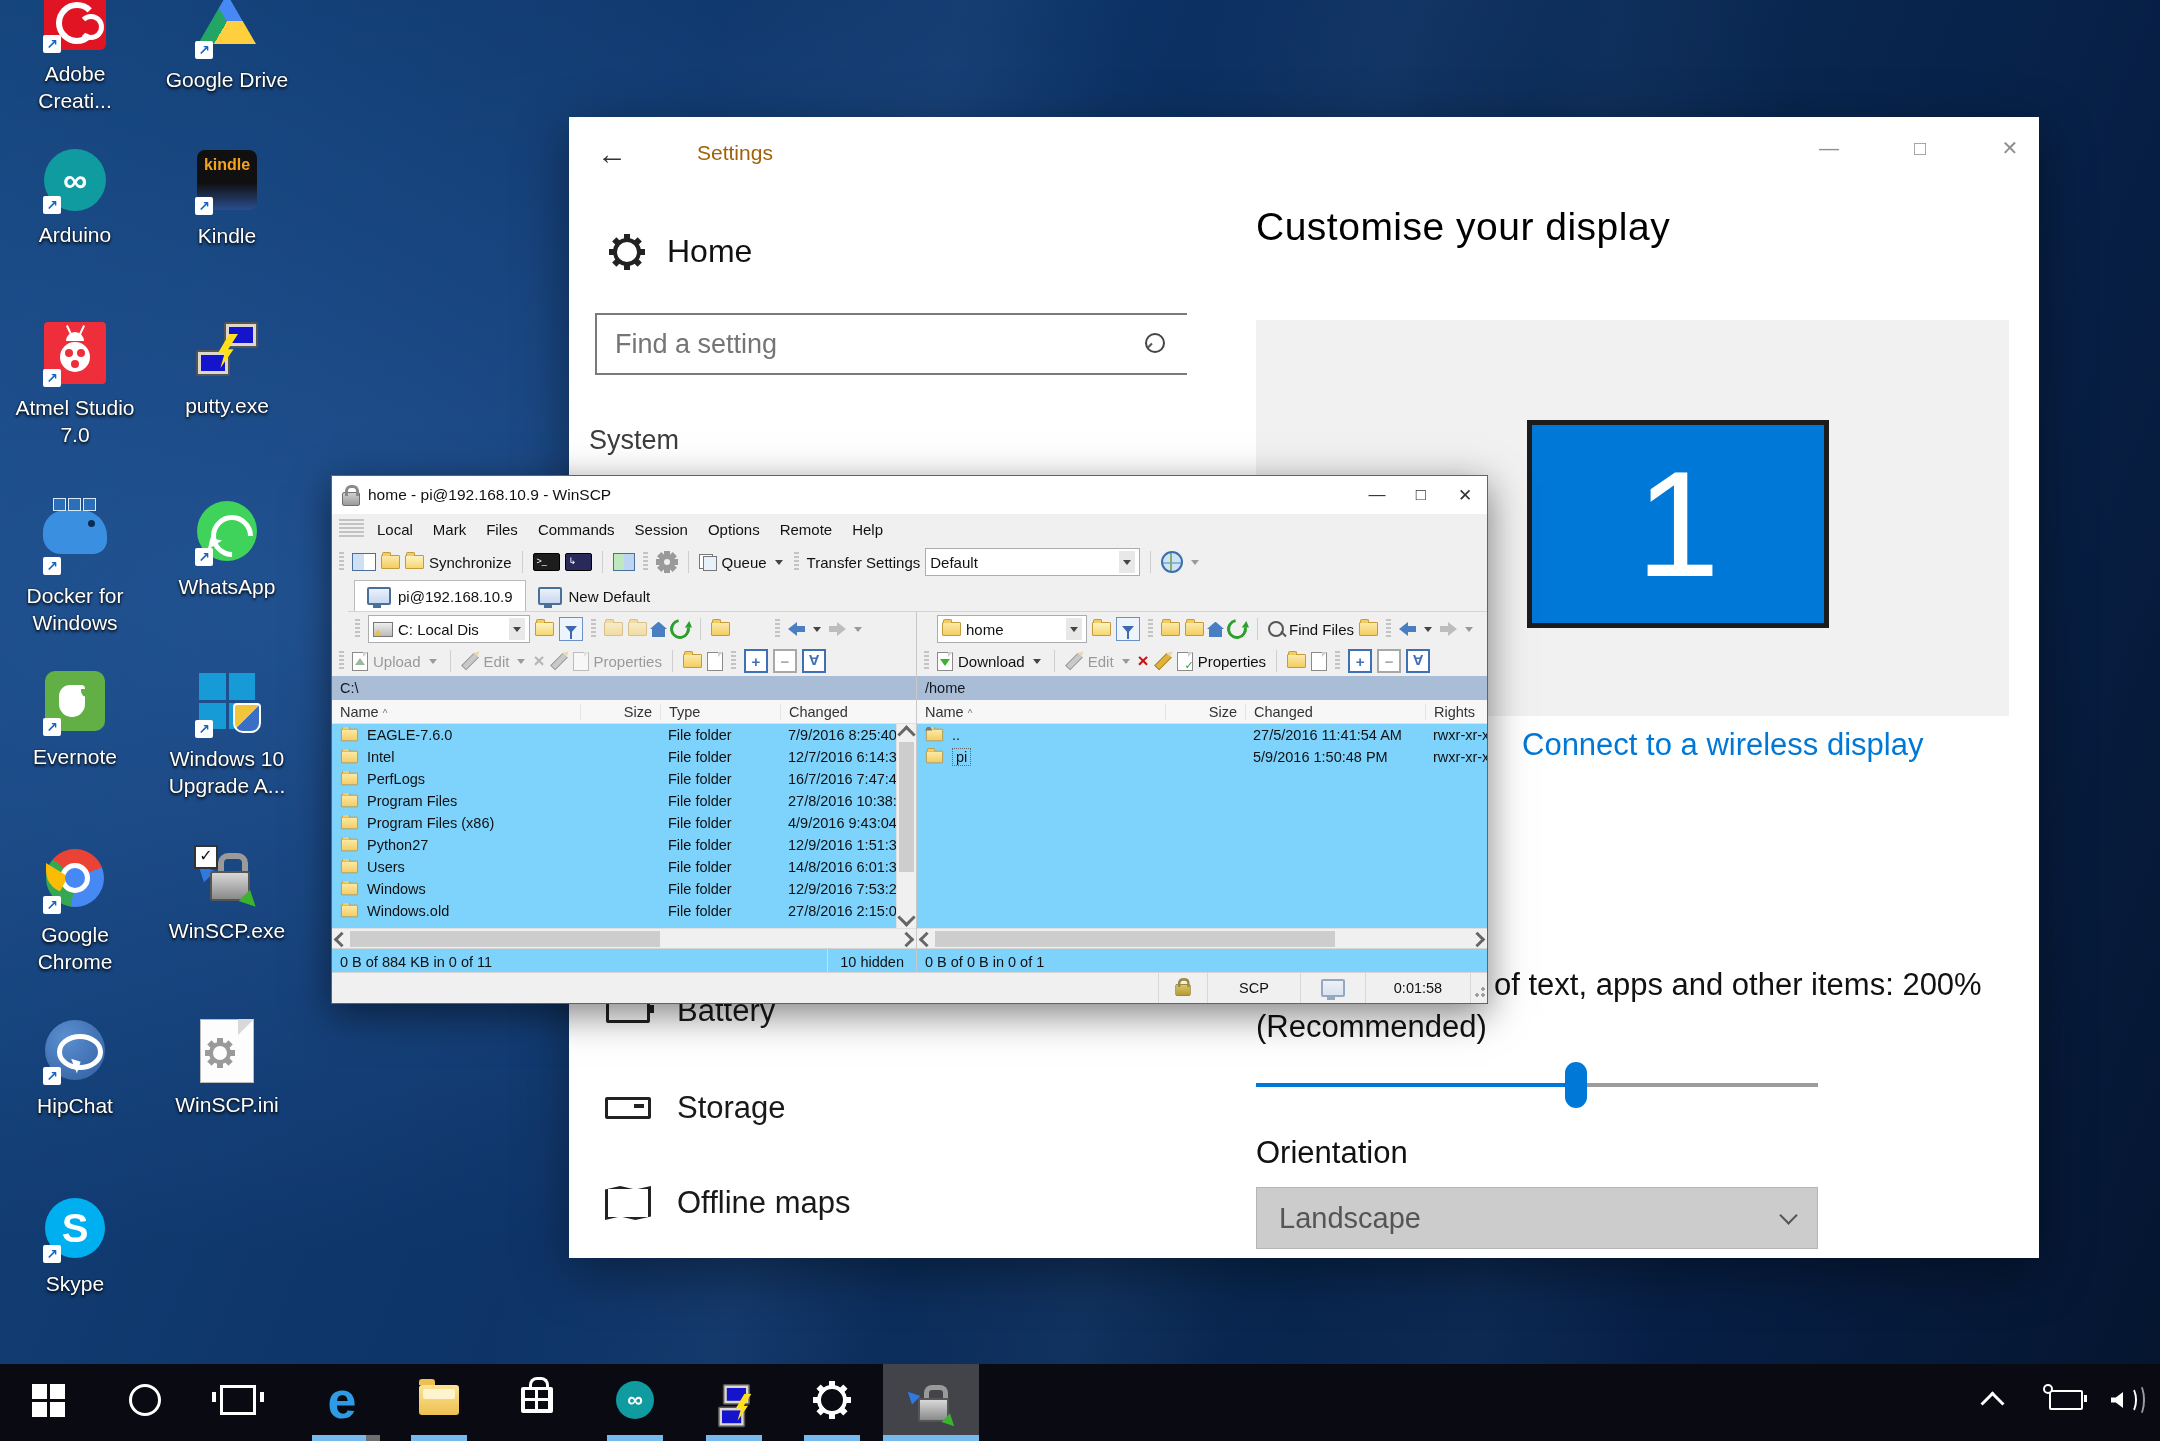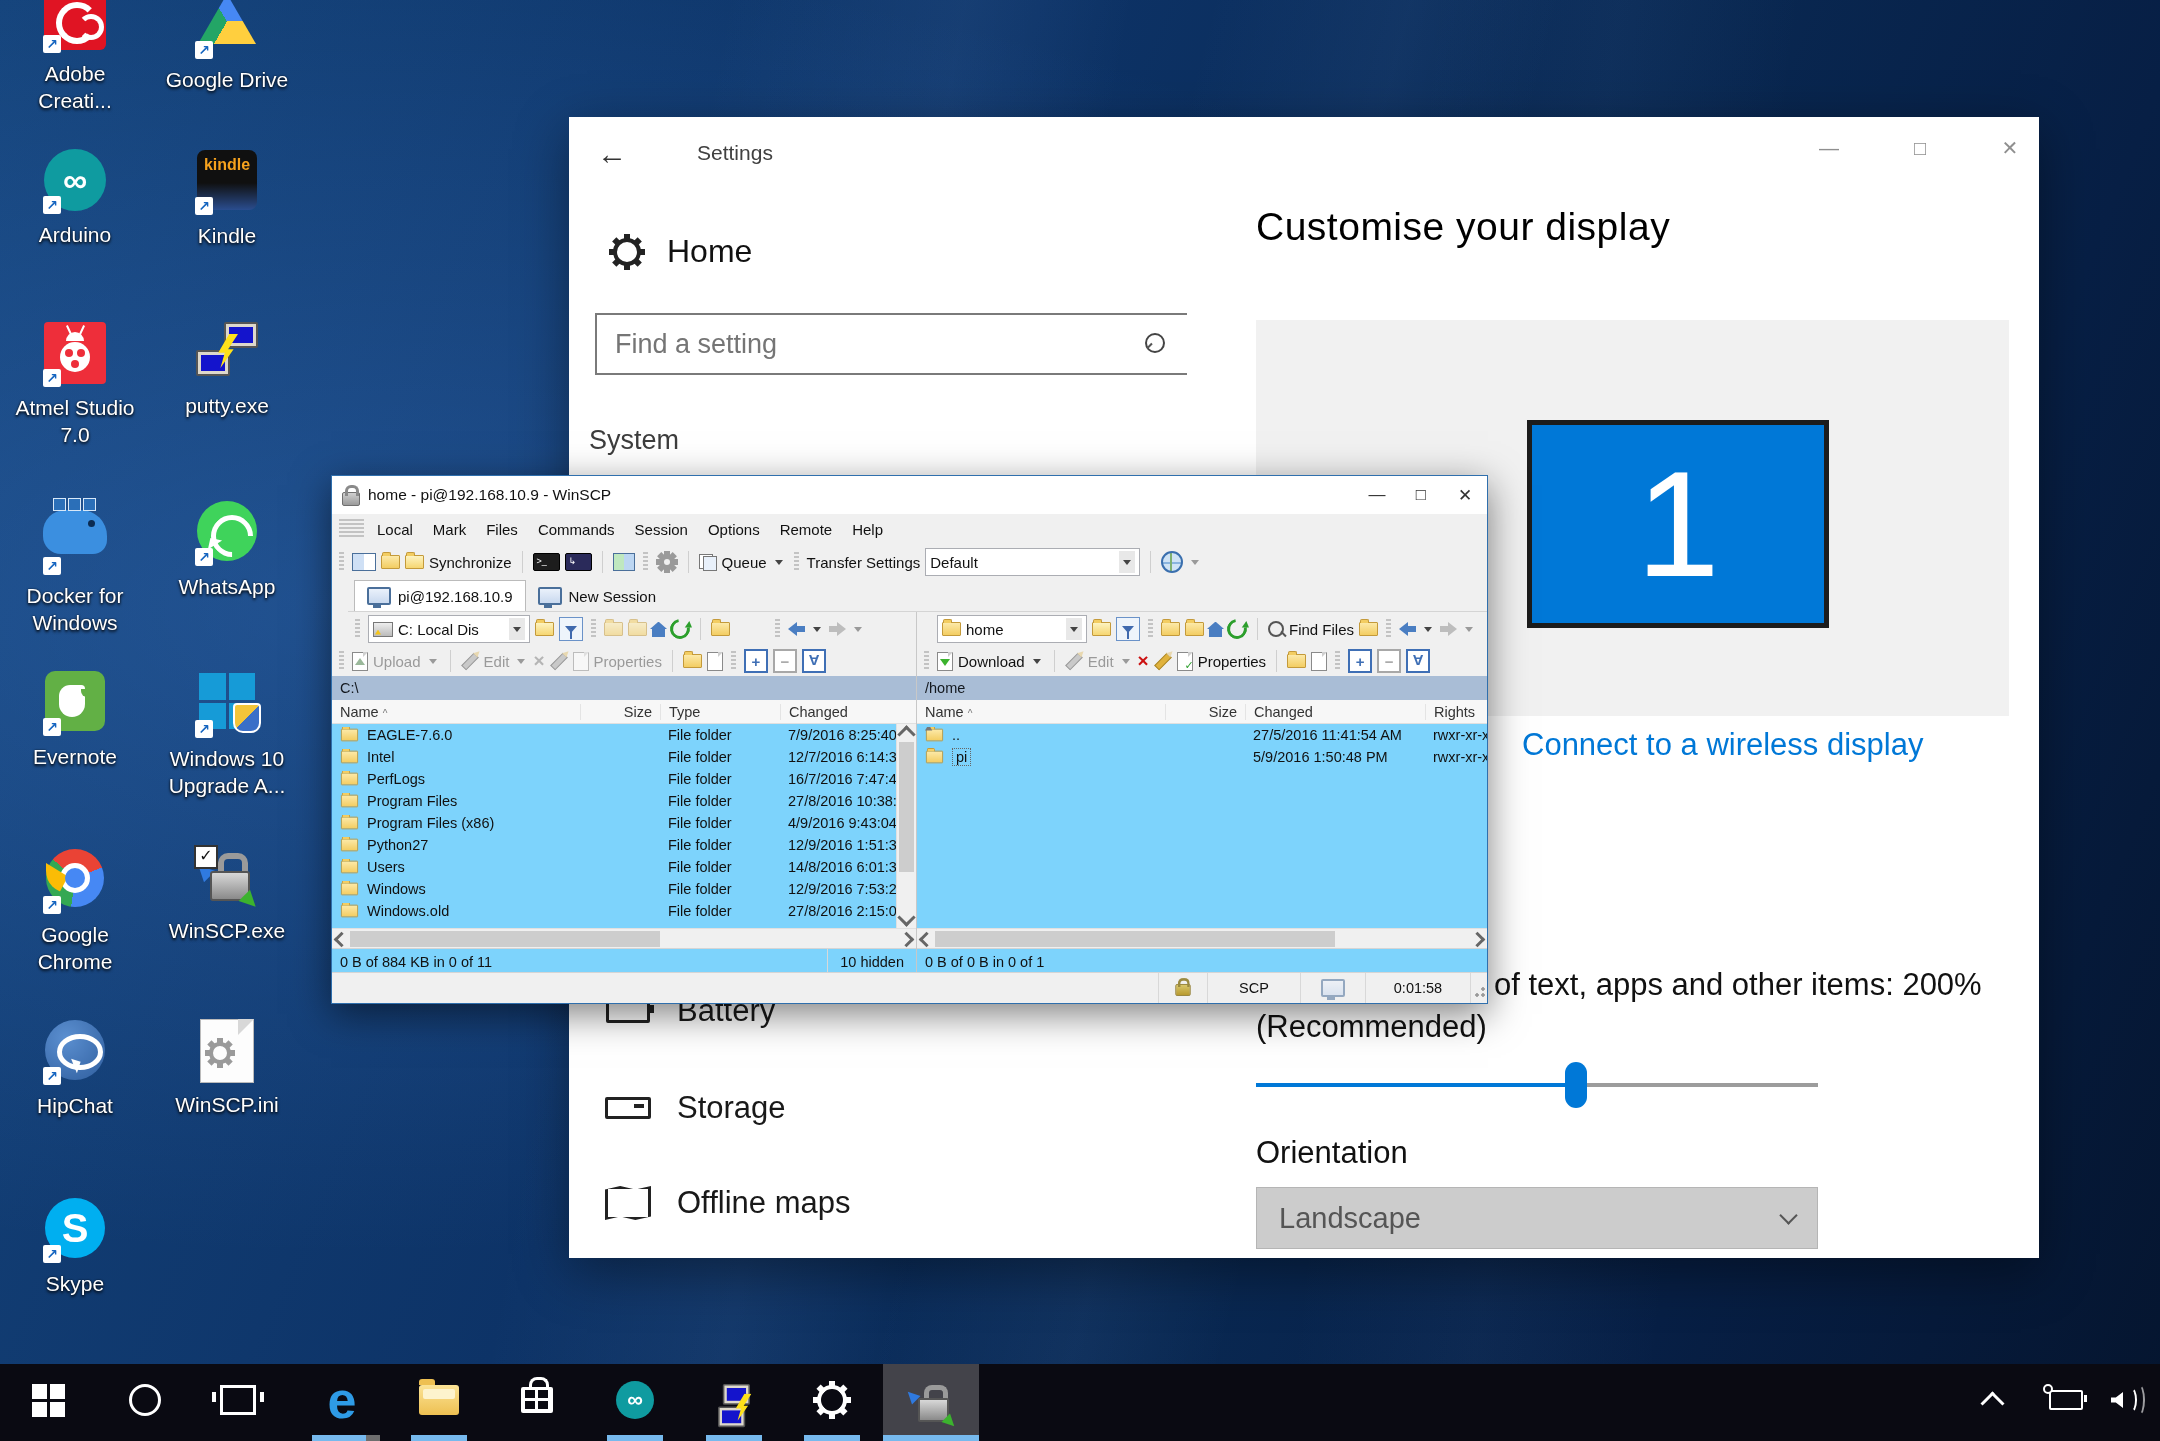--- a/index.html
+++ b/index.html
@@ -140,21 +140,21 @@
   .g-hip::after{content:"";position:absolute;left:24px;bottom:8px;border-top:12px solid #fff;border-left:10px solid transparent;transform:rotate(18deg)}
   .g-ini{width:52px;height:62px;margin:2px auto;background:#fdfdfd;border:1px solid #bbb;position:relative}
   .g-ini::before{content:"";position:absolute;right:-1px;top:-1px;border-left:16px solid #d8d8d8;border-bottom:16px solid transparent}
   .g-ini .gear{color:#9a9a9a;position:absolute;left:4px;top:18px}
   .g-skype{width:60px;height:60px;margin:3px auto;background:#00aff0;border-radius:50%;color:#fff;font-size:40px;font-weight:bold;display:flex;align-items:center;justify-content:center}
 
   
   #win-settings{position:absolute;left:569px;top:117px;width:1470px;height:1141px;background:#fff;z-index:10;
     box-shadow:0 14px 50px rgba(0,0,0,.4);color:#000}
   .s-back{left:28px;top:20px;font-size:30px;color:#333}
-  .s-title{left:128px;top:24px;font-size:21px;color:#404040}
+  .s-title{left:128px;top:24px;font-size:21px;color:#a16207}
   .s-btn{top:16px;width:34px;height:30px;display:flex;align-items:center;justify-content:center;color:#8f8f8f;font-size:20px}
   .s-home{left:40px;top:116px;display:flex;align-items:center;gap:22px;font-size:32px;color:#111}
   .s-home .gear{color:#222;width:36px;height:36px}
   .s-search{left:26px;top:196px;width:592px;height:62px;border:2px solid #7a7a7a;box-sizing:border-box}
   .s-search input{width:100%;height:100%;border:none;outline:none;font-size:27px;padding:0 56px 0 18px;font-family:inherit;color:#222;background:#fff}
   .s-search .mag{position:absolute;right:20px;top:18px;width:16px;height:16px;border-color:#444;transform:scaleX(-1)}
   .s-system{left:20px;top:308px;font-size:27px;color:#3d3d3d}
   .s-item{display:flex;align-items:center;gap:26px;font-size:31px;color:#191919}
   .s-item .ic{width:46px;display:flex;justify-content:center}
   .bat{width:38px;height:18px;border:3px solid #222;border-radius:2px;position:relative}
@@ -555,21 +555,21 @@
     <span class="caret grey"></span>
   </div>
 
   <div class="w-tabs">
     <div class="w-tab active">
       <span class="monico"></span>
       <span>pi@192.168.10.9</span>
     </div>
     <div class="w-tab">
       <span class="monico"></span>
-      <span>New Session</span>
+      <span>New Default</span>
     </div>
   </div>
 
   <div class="w-body">
 
     <div class="panel left">
       <div class="p-rowA">
         <span class="grip"></span>
         <span class="combo" style="width:152px">
           <span class="drv"></span>

